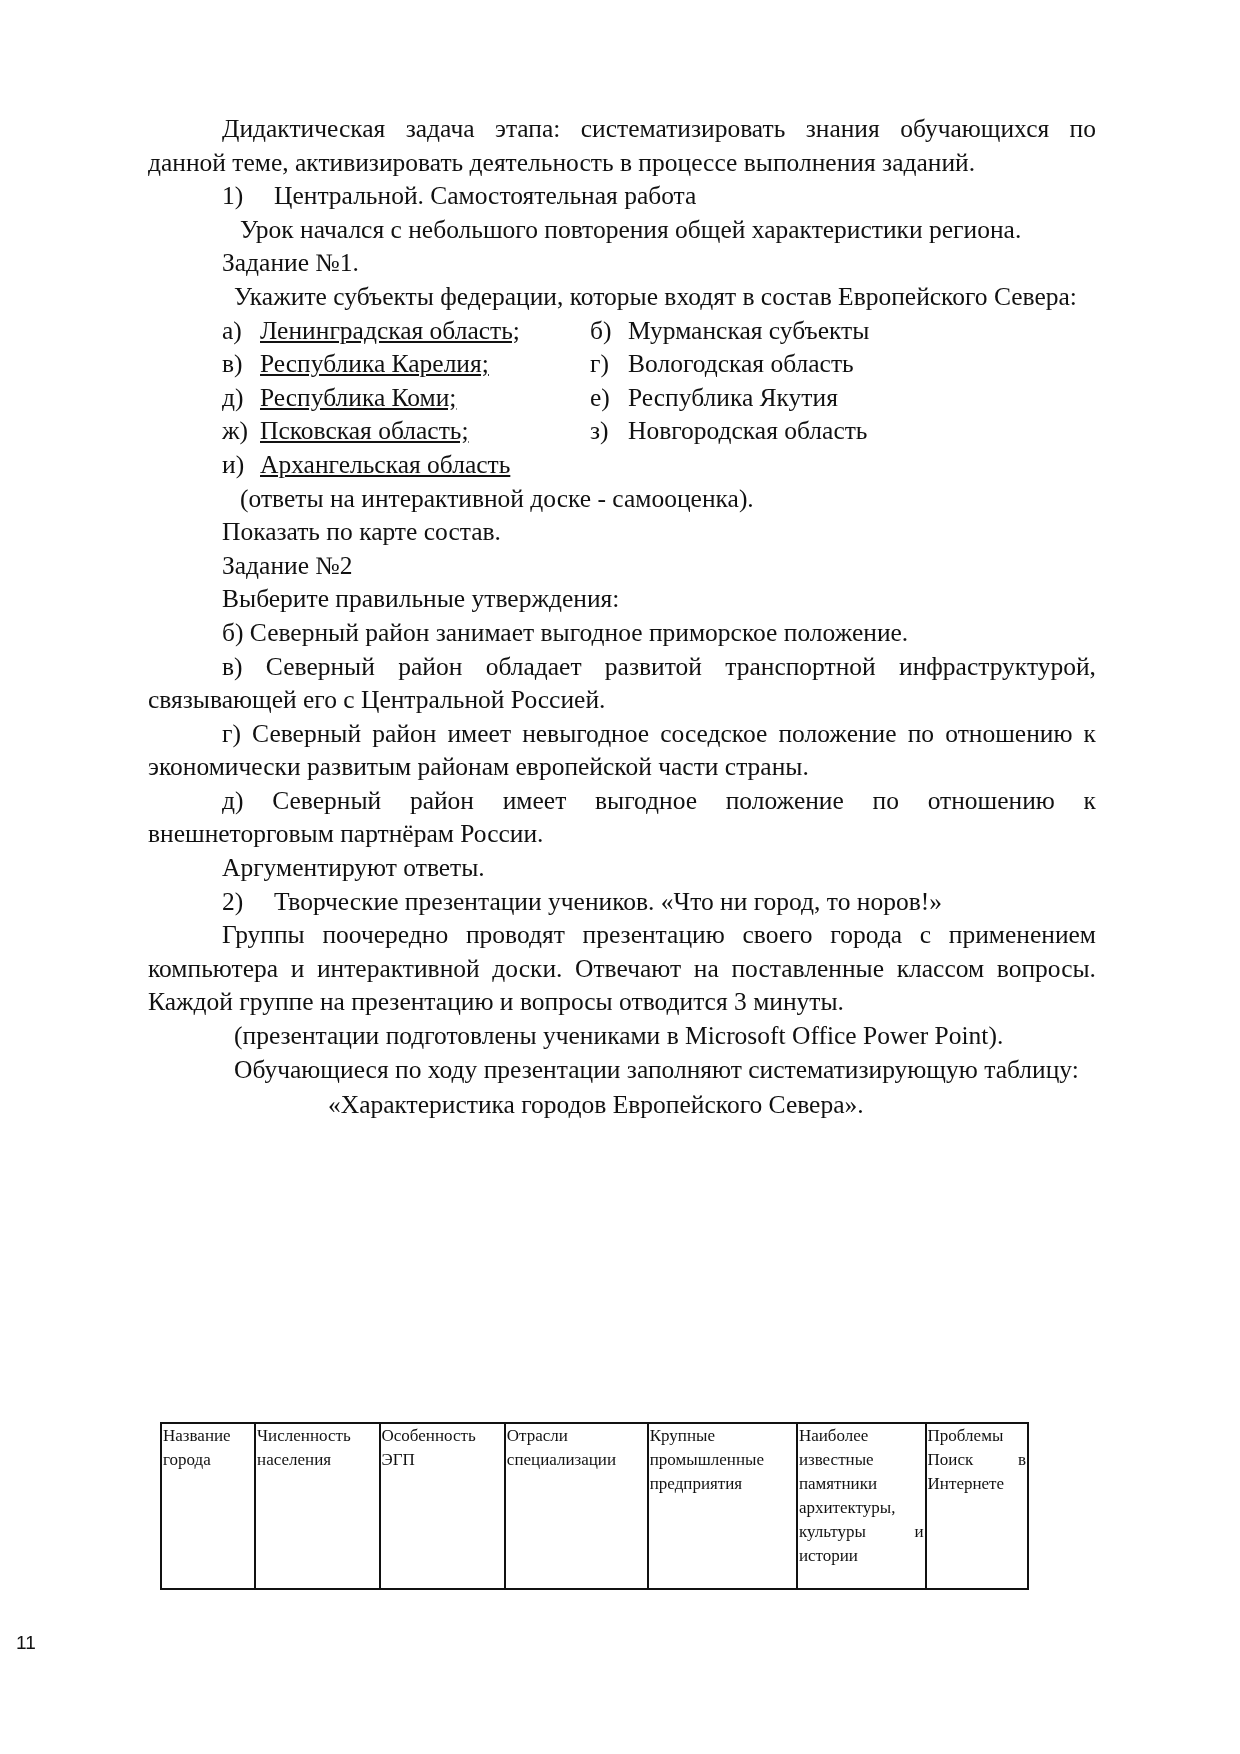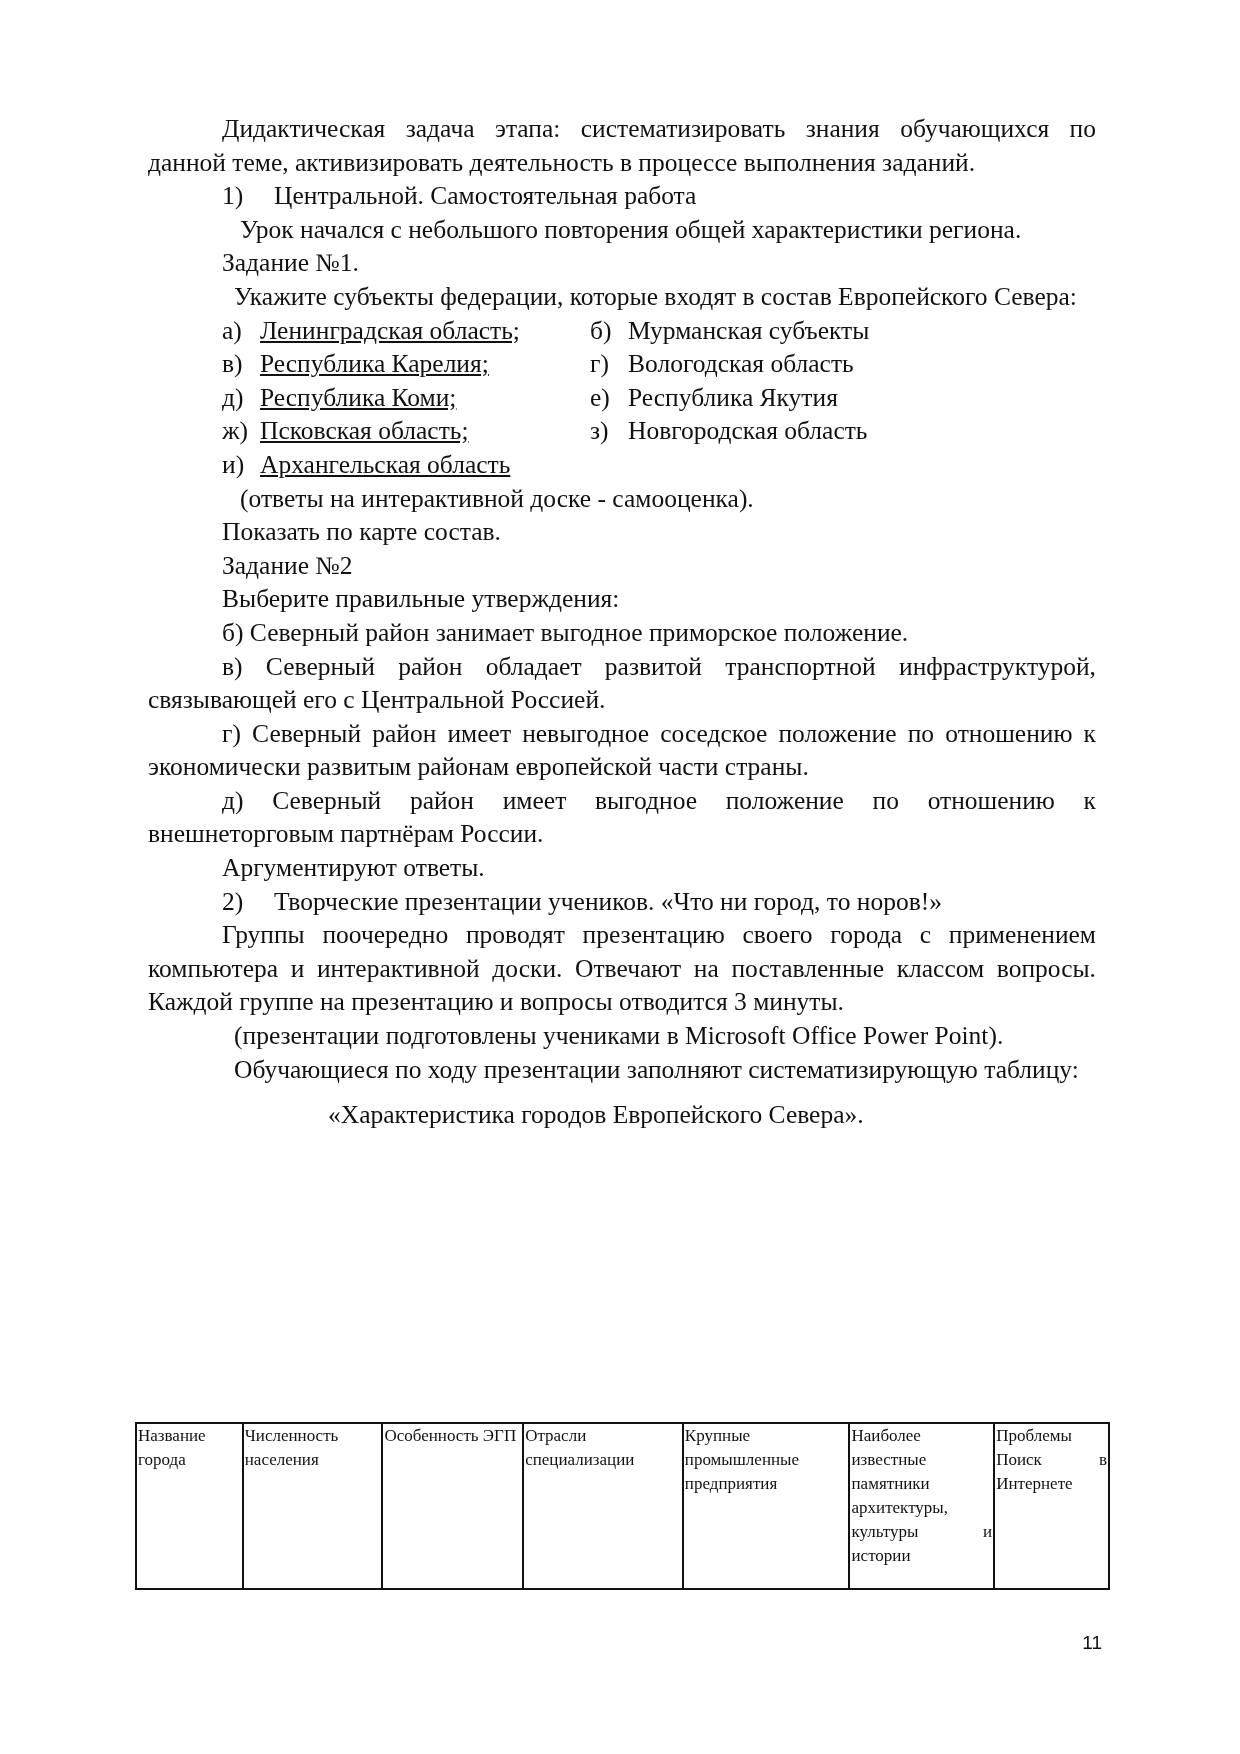--- a/index.html
+++ b/index.html
@@ -11,33 +11,33 @@
   }
   .p { margin: 0; text-align: justify; text-align-last: left; }
   .ind { text-indent: 74px; }
   .ind2 { text-indent: 92px; }
   .ind3 { text-indent: 86px; }
   .num-line { padding-left: 74px; }
   .num-line .n { display: inline-block; width: 52px; }
   .list-row { padding-left: 74px; display: flex; }
   .list-row .c1 { width: 368px; text-decoration: underline; }
   .list-row .lbl { display: inline-block; width: 38px; }
-  .center-title { text-align: center; padding-left: 180px; margin-top: 12px; }
+  .center-title { text-align: center; padding-left: 180px; margin-top: 2px; }
   table.sys {
-    position: absolute; left: 135px; top: 1422px; width: 975px;
+    position: absolute; left: 160px; top: 1422px; width: 869px;
     border-collapse: collapse;
     font-family: "Liberation Serif", "DejaVu Serif", serif;
     font-size: 17px; line-height: 24px; color: #111;
   }
   table.sys td {
     border: 2px solid #111; vertical-align: top; padding: 0 1px; height: 164px;
     text-align: justify;
   }
   .pagenum {
-    position: absolute; left: 2px; width: 1100px; top: 1632px; text-align: right;
+    position: absolute; left: 16px; width: 1100px; top: 1632px; text-align: left;
     font-family: "Liberation Sans", "DejaVu Sans", sans-serif; font-size: 19px; color: #111;
   }
 </style>
 </head>
 <body>
 
 <div class="page">
 
 
   <p class="p ind">Дидактическая задача этапа: систематизировать знания обучающихся по данной теме, активизировать деятельность в процессе выполнения заданий.</p>

